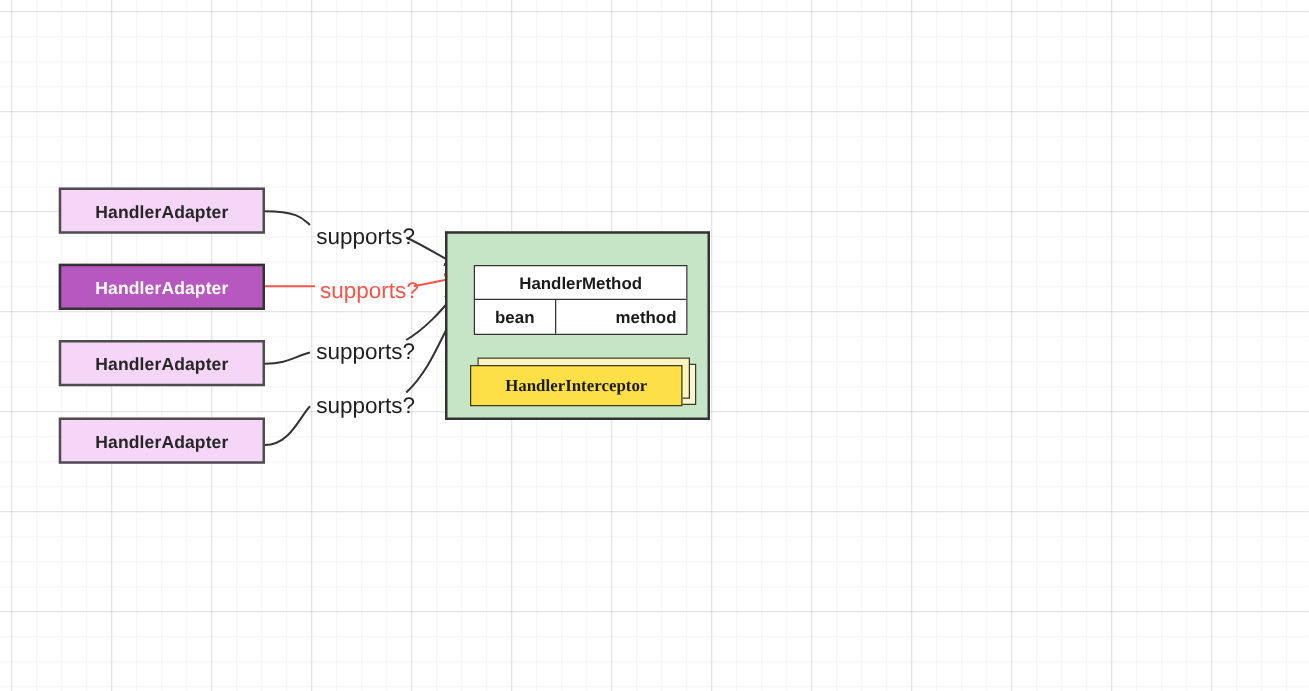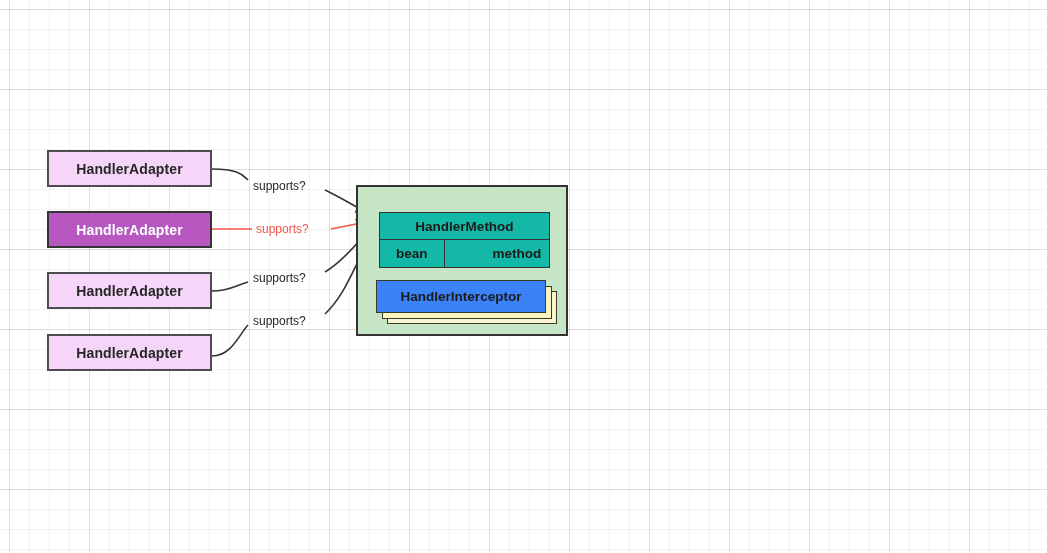--- a/index.html
+++ b/index.html
@@ -87,21 +87,21 @@
   }
 
   
   #handler-method {
     position: absolute;
     left: 21px;
     top: 25px;
     width: 171px;
     box-sizing: border-box;
     border: 1.5px solid #333333;
-    background: #14b8a6;
+    background: #ffffff;
   }
   #hm-header {
     height: 27px;
     box-sizing: border-box;
     border-bottom: 1.5px solid #333333;
     display: flex;
     align-items: center;
     justify-content: center;
     font-size: 13.5px;
     font-weight: bold;
@@ -143,26 +143,26 @@
     background: #fdf39a;
     display: flex;
     align-items: center;
     justify-content: center;
     font-size: 13.5px;
     font-weight: bold;
     color: #1b1b1b;
   }
   .interceptor.back2 { left: 11px; top: 11px; background: #fbf6d2; }
   .interceptor.back1 { left: 6px;  top: 6px;  background: #fcf5c0; }
-  .interceptor.front { left: 0;    top: 0;    background: #3b82f6; }
+  .interceptor.front { left: 0;    top: 12px;    background: #fde047; font-family: Liberation Serif, serif; }
 
   
   .edge-label {
     position: absolute;
-    font-size: 12px;
+    font-size: 18px;
     color: #1f1f1f;
     white-space: nowrap;
   }
   .edge-label.red {
     color: #f4544a;
   }
 </style>
 </head>
 <body>
 

